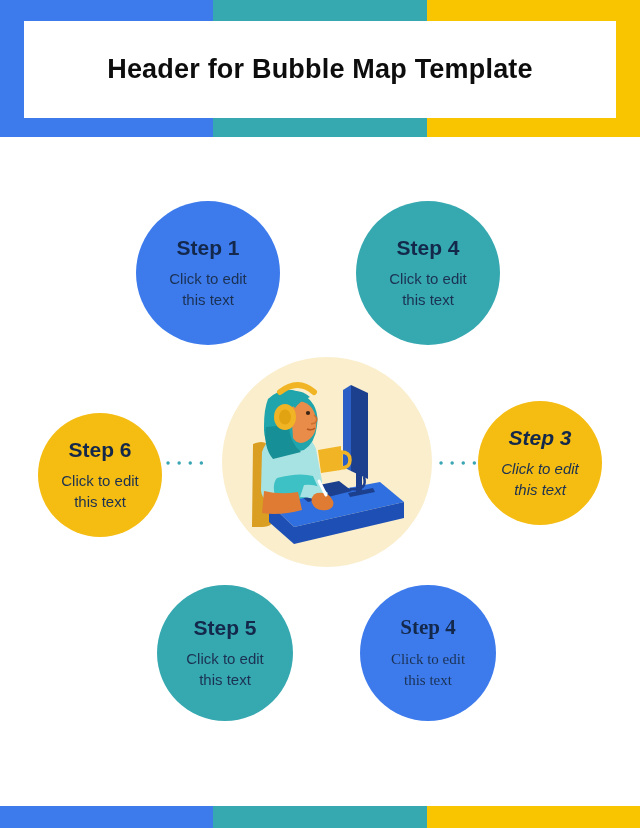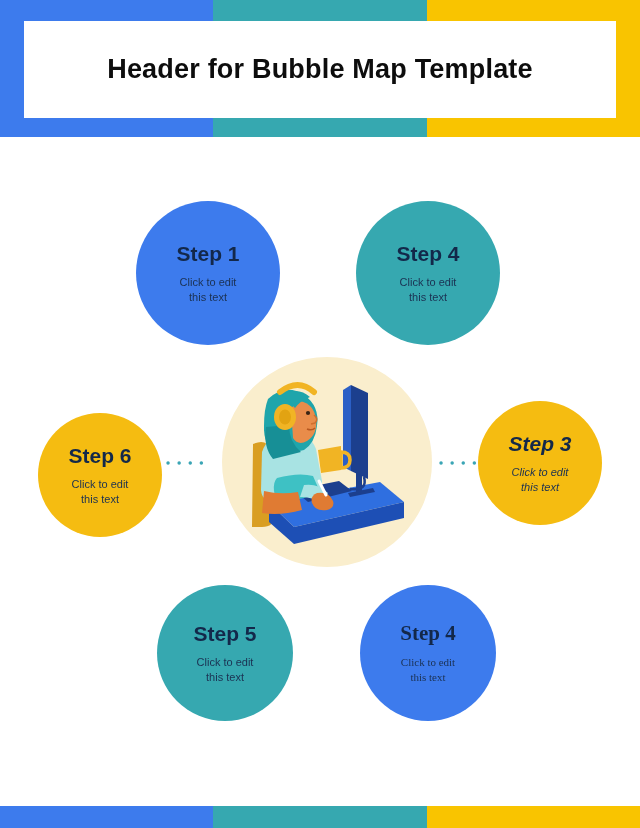--- a/index.html
+++ b/index.html
@@ -117,21 +117,21 @@
     box-sizing: border-box;
   }
   .bubble .b-title {
     font-size: 21px;
     font-weight: bold;
     color: #13284a;
     line-height: 1.1;
     margin-bottom: 10px;
   }
   .bubble .b-sub {
-    font-size: 11px;
+    font-size: 15px;
     color: #1b3152;
     line-height: 1.35;
     max-width: 100px;
   }
 </style>
 </head>
 <body>
 
 <div id="top-banner">
   <div class="band blue"></div>

